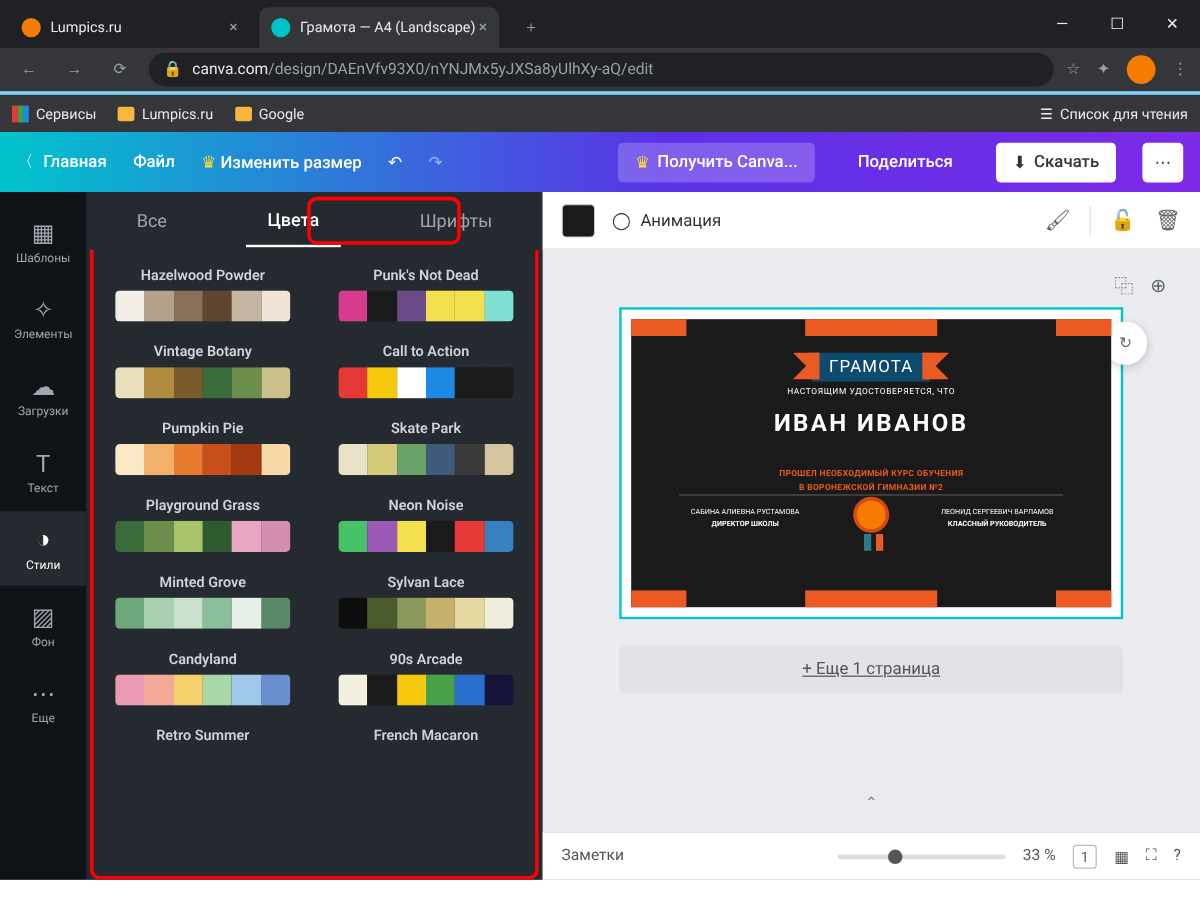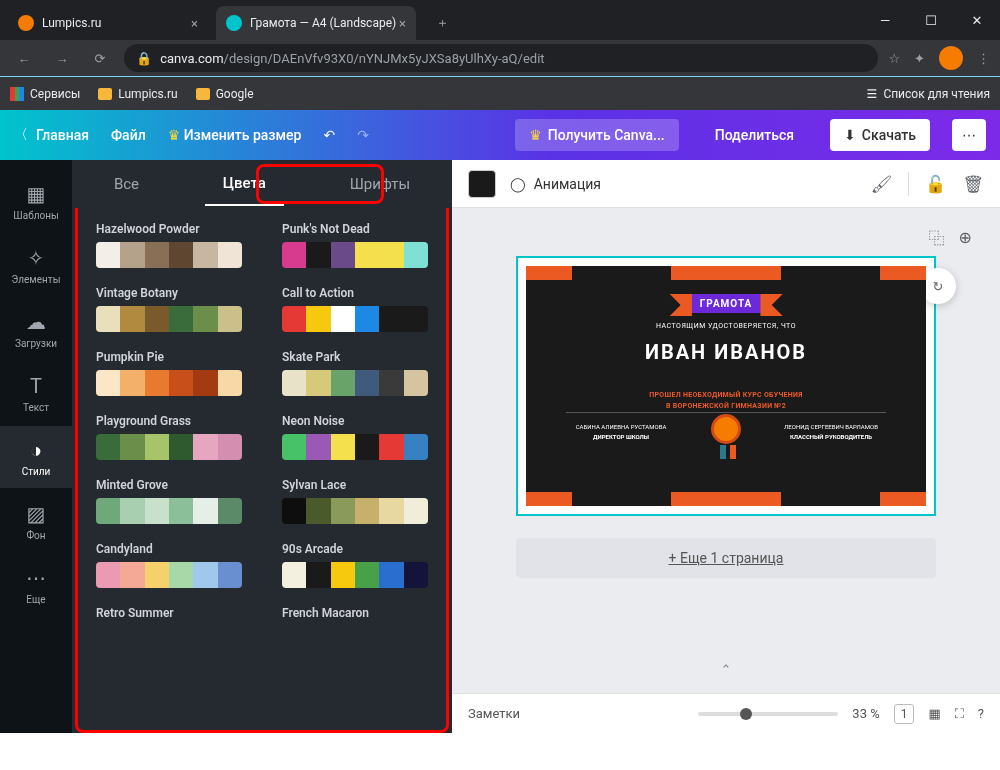--- a/index.html
+++ b/index.html
@@ -17,21 +17,21 @@
 .winctrl div { width:46px; display:flex; align-items:center; justify-content:center; color:#e8eaed; }
 
 .addrbar { height:36px; background:#35363a; display:flex; align-items:center; padding:0 10px; gap:10px; }
 .addrbar .navbtn { width:28px; text-align:center; color:#9aa0a6; }
 .omnibox { flex:1; height:28px; background:#202124; border-radius:14px; display:flex; align-items:center; padding:0 12px; color:#9aa0a6; font-size:13px; }
 .omnibox .lock { margin-right:8px; color:#9aa0a6; }
 .omnibox .url { color:#e8eaed; }
 .addr-icons { display:flex; gap:14px; color:#9aa0a6; align-items:center; }
 .avatar { width:24px; height:24px; border-radius:50%; background:#f57c00; }
 
-.bookmarks { height:34px; background:#35363a; border-top:1px solid #7dd3fc; display:flex; align-items:center; padding:0 10px; gap:18px; font-size:12px; color:#e8eaed; }
+.bookmarks { height:34px; background:#35363a; border-top:3px solid #7dd3fc; display:flex; align-items:center; padding:0 10px; gap:18px; font-size:12px; color:#e8eaed; }
 .bookmarks .bm { display:flex; align-items:center; gap:6px; }
 .folder-icon { width:14px; height:12px; background:#f6b73c; border-radius:2px; display:inline-block; }
 .tile-icon { width:14px; height:14px; display:inline-block; background:linear-gradient(to right,#e53935 33%,#43a047 33% 66%,#1e88e5 66%); }
 .bookmarks .reading { margin-left:auto; display:flex; align-items:center; gap:6px; }
 
 
 .canva-menu { height:50px; background:linear-gradient(90deg,#00c4cc 0%,#5a32e6 55%,#7d2ae8 100%); display:flex; align-items:center; padding:0 14px; gap:22px; color:#fff; font-size:14px; font-weight:500; }
 .canva-menu .home { display:flex; align-items:center; gap:8px; }
 .canva-menu .btn { padding:8px 14px; border-radius:4px; background:rgba(255,255,255,.22); display:flex; align-items:center; gap:6px; }
 .canva-menu .btn.white { background:#fff; color:#333; }
@@ -46,39 +46,39 @@
 .rail-item.active { background:#252a30; color:#fff; }
 .rail-item .ico { font-size:20px; }
 
 .panel { width:380px; background:#252a30; display:flex; flex-direction:column; position:relative; }
 .panel-tabs { display:flex; justify-content:space-around; height:48px; align-items:center; color:#a0a6ad; font-size:15px; position:relative; }
 .panel-tabs .ptab { padding:12px 18px; cursor:pointer; }
 .panel-tabs .ptab.active { color:#fff; border-bottom:2px solid #fff; font-weight:500; }
 .tab-highlight { position:absolute; left:184px; top:4px; width:128px; height:40px; border:3px solid #ff0000; border-radius:8px; pointer-events:none; }
 
 .palette-scroll { flex:1; overflow:hidden; padding:14px 18px 0 18px; border:3px solid #ff0000; border-top:none; border-radius:0 0 8px 8px; margin:0 3px; }
-.palette-grid { display:grid; grid-template-columns:1fr 1fr; gap:18px 40px; }
+.palette-grid { display:grid; grid-template-columns:1fr 1fr; gap:18px 40px;text-align:center; }
 .palette { }
 .palette .name { font-size:12px; font-weight:600; color:#d0d3d8; margin-bottom:6px; }
 .swatches { display:flex; height:26px; border-radius:4px; overflow:hidden; }
 .swatches div { flex:1; }
 
 .canvas-area { flex:1; background:#ebecf0; display:flex; flex-direction:column; }
 .obj-toolbar { height:48px; background:#fff; border-bottom:1px solid #e0e0e0; display:flex; align-items:center; padding:0 16px; gap:14px; }
 .color-chip { width:28px; height:28px; background:#1a1a1a; border-radius:4px; border:1px solid #ccc; }
 .obj-toolbar .anim { display:flex; align-items:center; gap:8px; color:#333; font-size:14px; }
 .obj-toolbar .right { margin-left:auto; display:flex; gap:16px; color:#5f6368; font-size:17px; align-items:center; }
 .obj-sep { width:1px; height:24px; background:#ddd; }
 
 .canvas-viewport { flex:1; display:flex; flex-direction:column; align-items:center; padding:20px 10px 10px; overflow:hidden; }
 .page-tools { width:100%; display:flex; justify-content:flex-end; gap:14px; padding:0 18px 8px; color:#5f6368; font-size:16px; }
 .page { width:420px; height:260px; background:#fff; border:2px solid #00c4cc; position:relative; }
 .page-inner { position:absolute; inset:8px; background:#1a1a1a; }
 .orange-bar { position:absolute; height:14px; background:#ec5a24; }
-.cert-ribbon { position:absolute; left:50%; top:28px; transform:translateX(-50%); background:#6d28d9; color:#fff; font-size:10px; font-weight:700; padding:4px 14px; letter-spacing:1px; }
+.cert-ribbon { position:absolute; left:50%; top:28px; transform:translateX(-50%); background:#0c4a6e; color:#fff; font-size:14px; font-weight:400; padding:4px 14px; letter-spacing:1px; }
 .cert-ribbon::before,.cert-ribbon::after { content:""; position:absolute; top:0; border:11px solid #ec5a24; }
 .cert-ribbon::before { left:-16px; border-left-color:transparent; }
 .cert-ribbon::after { right:-16px; border-right-color:transparent; }
 .cert-text { position:absolute; left:0; right:0; text-align:center; color:#fff; }
 .cert-sub { top:56px; font-size:7px; letter-spacing:.5px; }
 .cert-name { top:74px; font-size:20px; font-weight:700; letter-spacing:2px; }
 .cert-line { top:124px; font-size:7px; font-weight:700; color:#ec5a24; letter-spacing:.3px; line-height:1.5; }
 .cert-hr { position:absolute; left:40px; right:40px; top:146px; height:1px; background:#555; }
 .cert-sig { position:absolute; top:156px; font-size:6px; color:#fff; text-align:center; line-height:1.6; }
 .cert-sig.left { left:40px; width:110px; }

